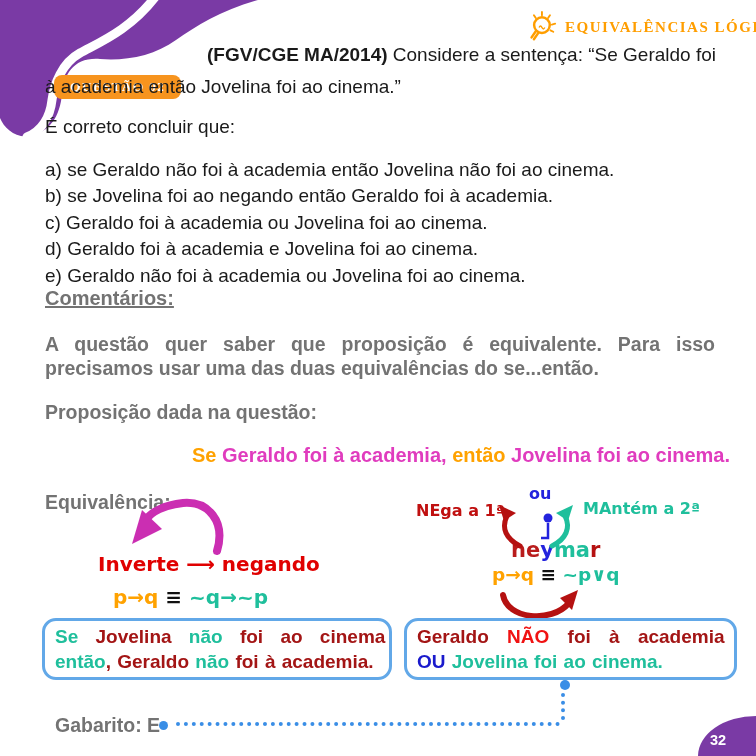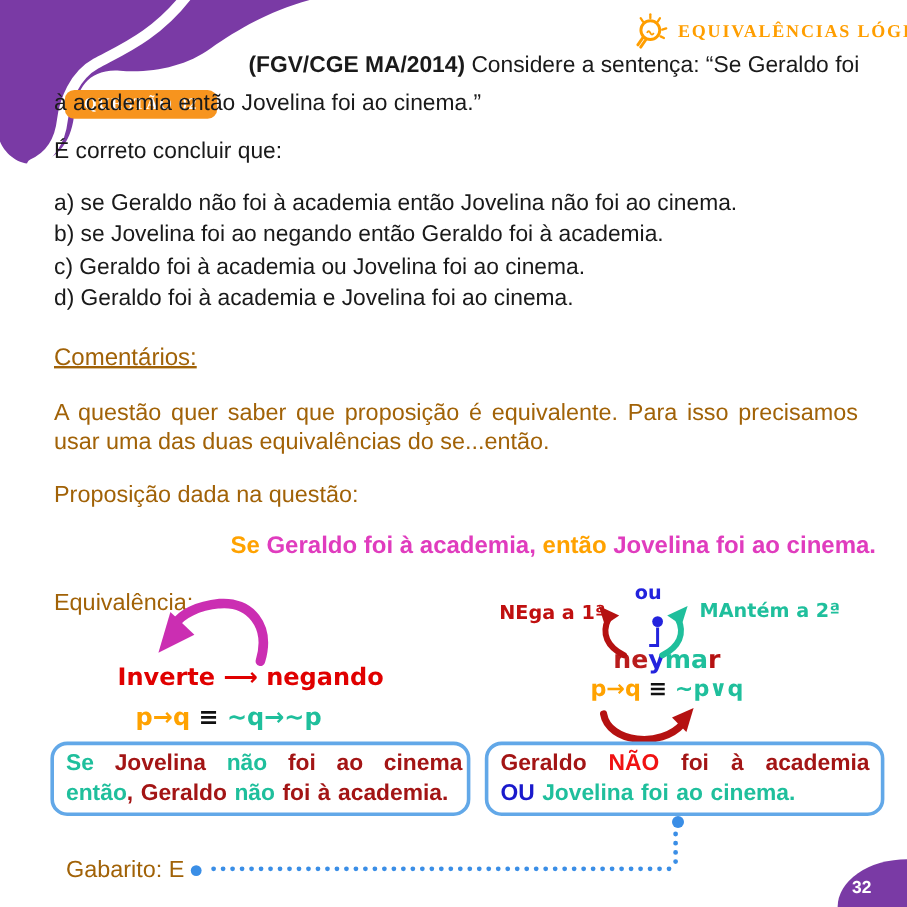--- a/index.html
+++ b/index.html
@@ -24,21 +24,21 @@
   }
 
   .q-text { position:absolute; left:45px; top:39px; width:672px;
     font-size:19px; line-height:32px; text-indent:162px; color:#1a1a1a; }
   .q-text b { font-weight:bold; }
 
   .prompt { position:absolute; left:45px; top:116px; font-size:19px; }
 
   .options { position:absolute; left:45px; top:157px; font-size:19px; line-height:26.4px; }
 
-  .navy { color:#a16207; font-weight:normal; }
+  .navy { color:#737373; font-weight:bold; }
   .comments-heading { position:absolute; left:45px; top:287px; font-size:20px; text-decoration:underline; }
   .body-par { position:absolute; left:45px; top:333px; width:670px; font-size:19.5px;
     line-height:23.5px; text-align:justify; }
   .prop-label { position:absolute; left:45px; top:401px; font-size:19.5px; }
 
   .prop-line { position:absolute; left:192px; top:444px; font-size:20px; font-weight:bold; white-space:nowrap; }
 
   .equiv-label { position:absolute; left:45px; top:491px; font-size:19.5px; }
 
   .hand { font-family:"DejaVu Sans", sans-serif; font-weight:bold; white-space:nowrap; }
@@ -112,20 +112,21 @@
   <div class="badge">QUESTÃO 02</div>
   <div class="q-text"><b>(FGV/CGE MA/2014)</b><span> Considere a sentença: “Se Geraldo foi à academia então Jovelina foi ao cinema.”</span></div>
 
   <div class="prompt">É correto concluir que:</div>
 
   <div class="options">
     <div>a) se Geraldo não foi à academia então Jovelina não foi ao cinema.</div>
     <div>b) se Jovelina foi ao negando então Geraldo foi à academia.</div>
     <div>c) Geraldo foi à academia ou Jovelina foi ao cinema.</div>
     <div>d) Geraldo foi à academia e Jovelina foi ao cinema.</div>
+    <div>e) Geraldo não foi à academia ou Jovelina foi ao cinema.</div>
   </div>
 
   <div class="comments-heading navy">Comentários:</div>
   <div class="body-par navy">A questão quer saber que proposição é equivalente. Para isso precisamos usar uma das duas equivalências do se...então.</div>
   <div class="prop-label navy">Proposição dada na questão:</div>
   <div class="prop-line"><span style="color: rgb(255, 162, 0);">Se </span><span style="color: rgb(224, 60, 190);">Geraldo foi à academia, </span><span style="color: rgb(255, 162, 0);">então </span><span style="color: rgb(224, 60, 190);">Jovelina foi ao cinema.</span></div>
 
   <div class="equiv-label navy">Equivalência:</div>
 
   <div class="hint-line hand">Inverte  ⟶  negando</div>

